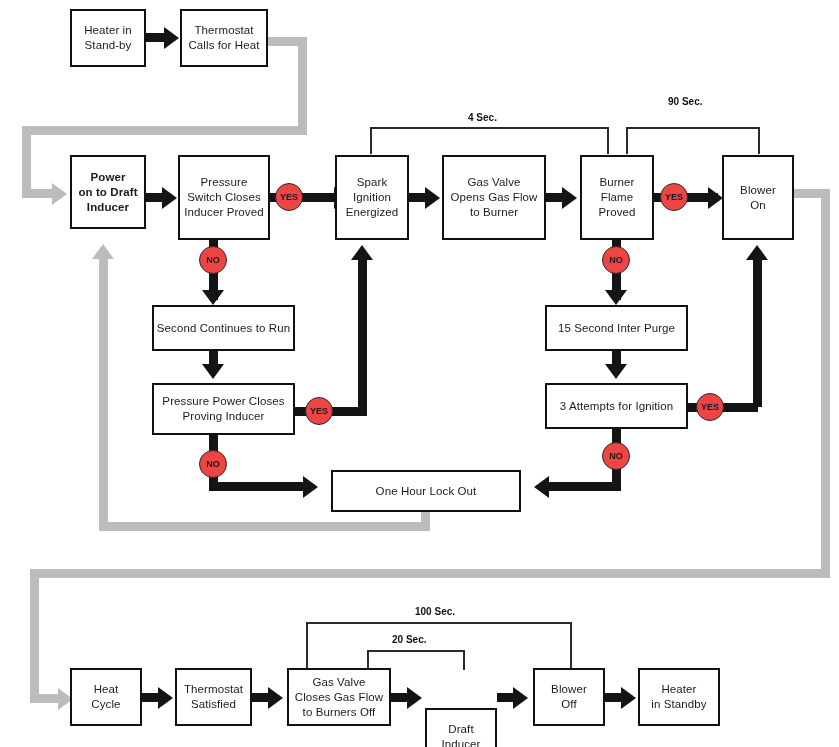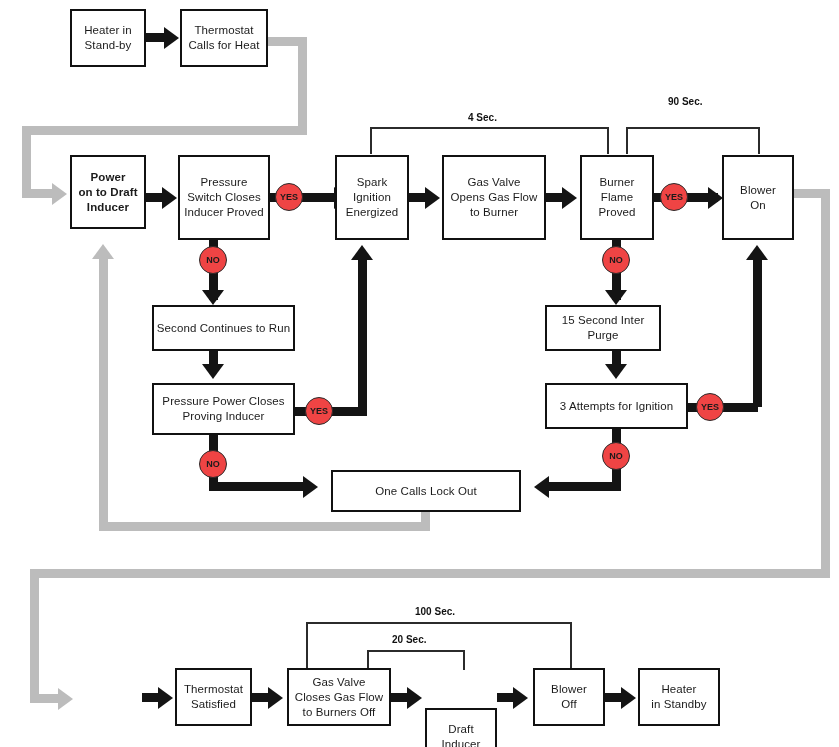--- a/index.html
+++ b/index.html
@@ -155,32 +155,32 @@
   <div class="ln h" style="left:295px;top:407px;width:72px;"></div>
   <div class="bub" style="left:305px;top:397px;">YES</div>
   <div class="ln v" style="left:358px;top:258px;height:153px;"></div>
   <div class="ar u" style="left:351px;top:245px;"></div>
 
   <div class="ln v" style="left:209px;top:435px;height:56px;"></div>
   <div class="bub" style="left:199px;top:450px;">NO</div>
   <div class="ln h" style="left:209px;top:482px;width:98px;"></div>
   <div class="ar r" style="left:303px;top:476px;"></div>
 
-  <div class="box" style="left:331px;top:470px;width:190px;height:42px;">One Calls Lock Out</div>
+  <div class="box" style="left:331px;top:470px;width:190px;height:42px;">One Hour Lock Out</div>
 
   <div class="gl v" style="left:421px;top:512px;height:19px;"></div>
   <div class="gl h" style="left:99px;top:522px;width:331px;"></div>
   <div class="gl v" style="left:99px;top:257px;height:265px;"></div>
   <div class="ar gu" style="left:92px;top:244px;"></div>
 
   <div class="ln v" style="left:612px;top:240px;height:60px;"></div>
   <div class="bub" style="left:602px;top:246px;">NO</div>
   <div class="ar d" style="left:605px;top:290px;"></div>
 
-  <div class="box" style="left:545px;top:305px;width:116px;height:46px;">15 Second Inter Purge</div>
+  <div class="box" style="left:545px;top:305px;width:143px;height:46px;">15 Second Inter Purge</div>
 
   <div class="ln v" style="left:612px;top:351px;height:18px;"></div>
   <div class="ar d" style="left:605px;top:364px;"></div>
 
   <div class="box" style="left:545px;top:383px;width:143px;height:46px;">3 Attempts for Ignition</div>
 
   <div class="ln h" style="left:688px;top:403px;width:70px;"></div>
   <div class="bub" style="left:696px;top:393px;">YES</div>
   <div class="ln v" style="left:753px;top:258px;height:149px;"></div>
   <div class="ar u" style="left:746px;top:245px;"></div>
@@ -200,20 +200,22 @@
   <div class="bk v" style="left:306px;top:622px;height:48px;"></div>
   <div class="bk h" style="left:306px;top:622px;width:266px;"></div>
   <div class="bk v" style="left:570px;top:622px;height:48px;"></div>
   <div class="tlabel" style="left:415px;top:606px;">100 Sec.</div>
 
   <div class="bk v" style="left:367px;top:650px;height:20px;"></div>
   <div class="bk h" style="left:367px;top:650px;width:98px;"></div>
   <div class="bk v" style="left:463px;top:650px;height:20px;"></div>
   <div class="tlabel" style="left:392px;top:634px;">20 Sec.</div>
 
+  <div class="box" style="left:70px;top:668px;width:72px;height:58px;">Heat
+Cycle</div>
 
   <div class="ln h" style="left:142px;top:693px;width:18px;"></div>
   <div class="ar r" style="left:158px;top:687px;"></div>
 
   <div class="box" style="left:175px;top:668px;width:77px;height:58px;">Thermostat
 Satisfied</div>
 
   <div class="ln h" style="left:252px;top:693px;width:18px;"></div>
   <div class="ar r" style="left:268px;top:687px;"></div>
 

